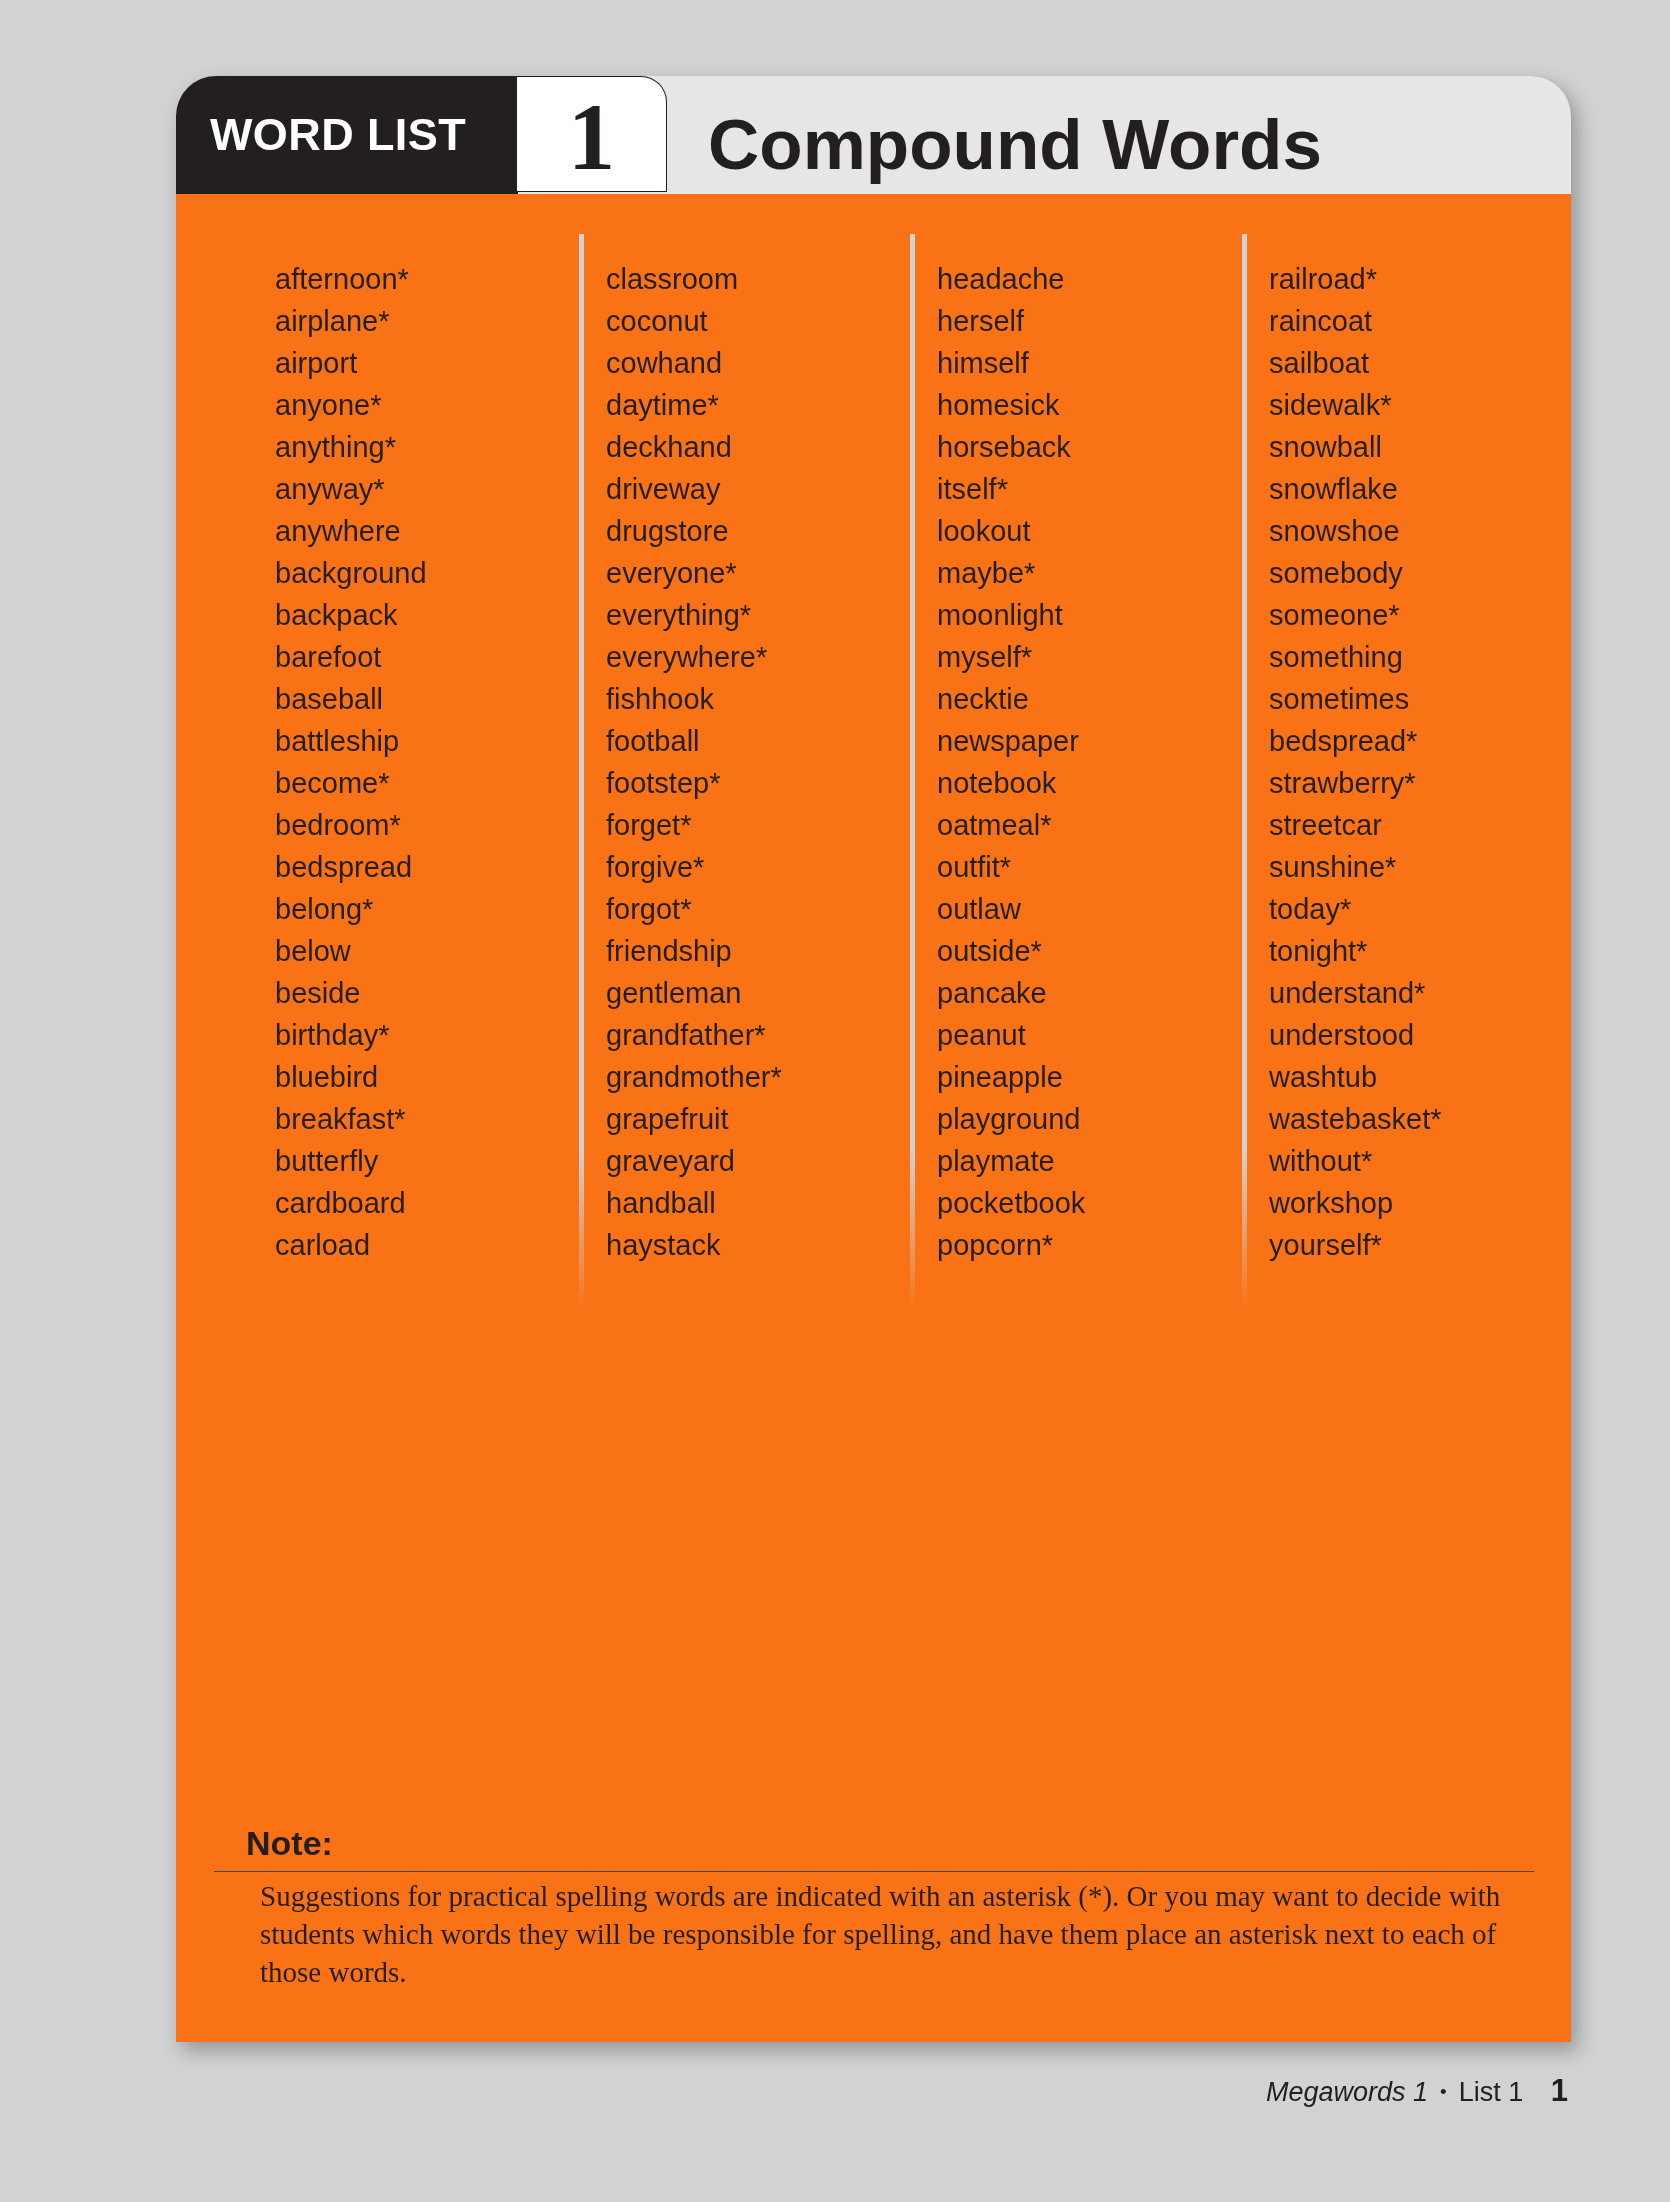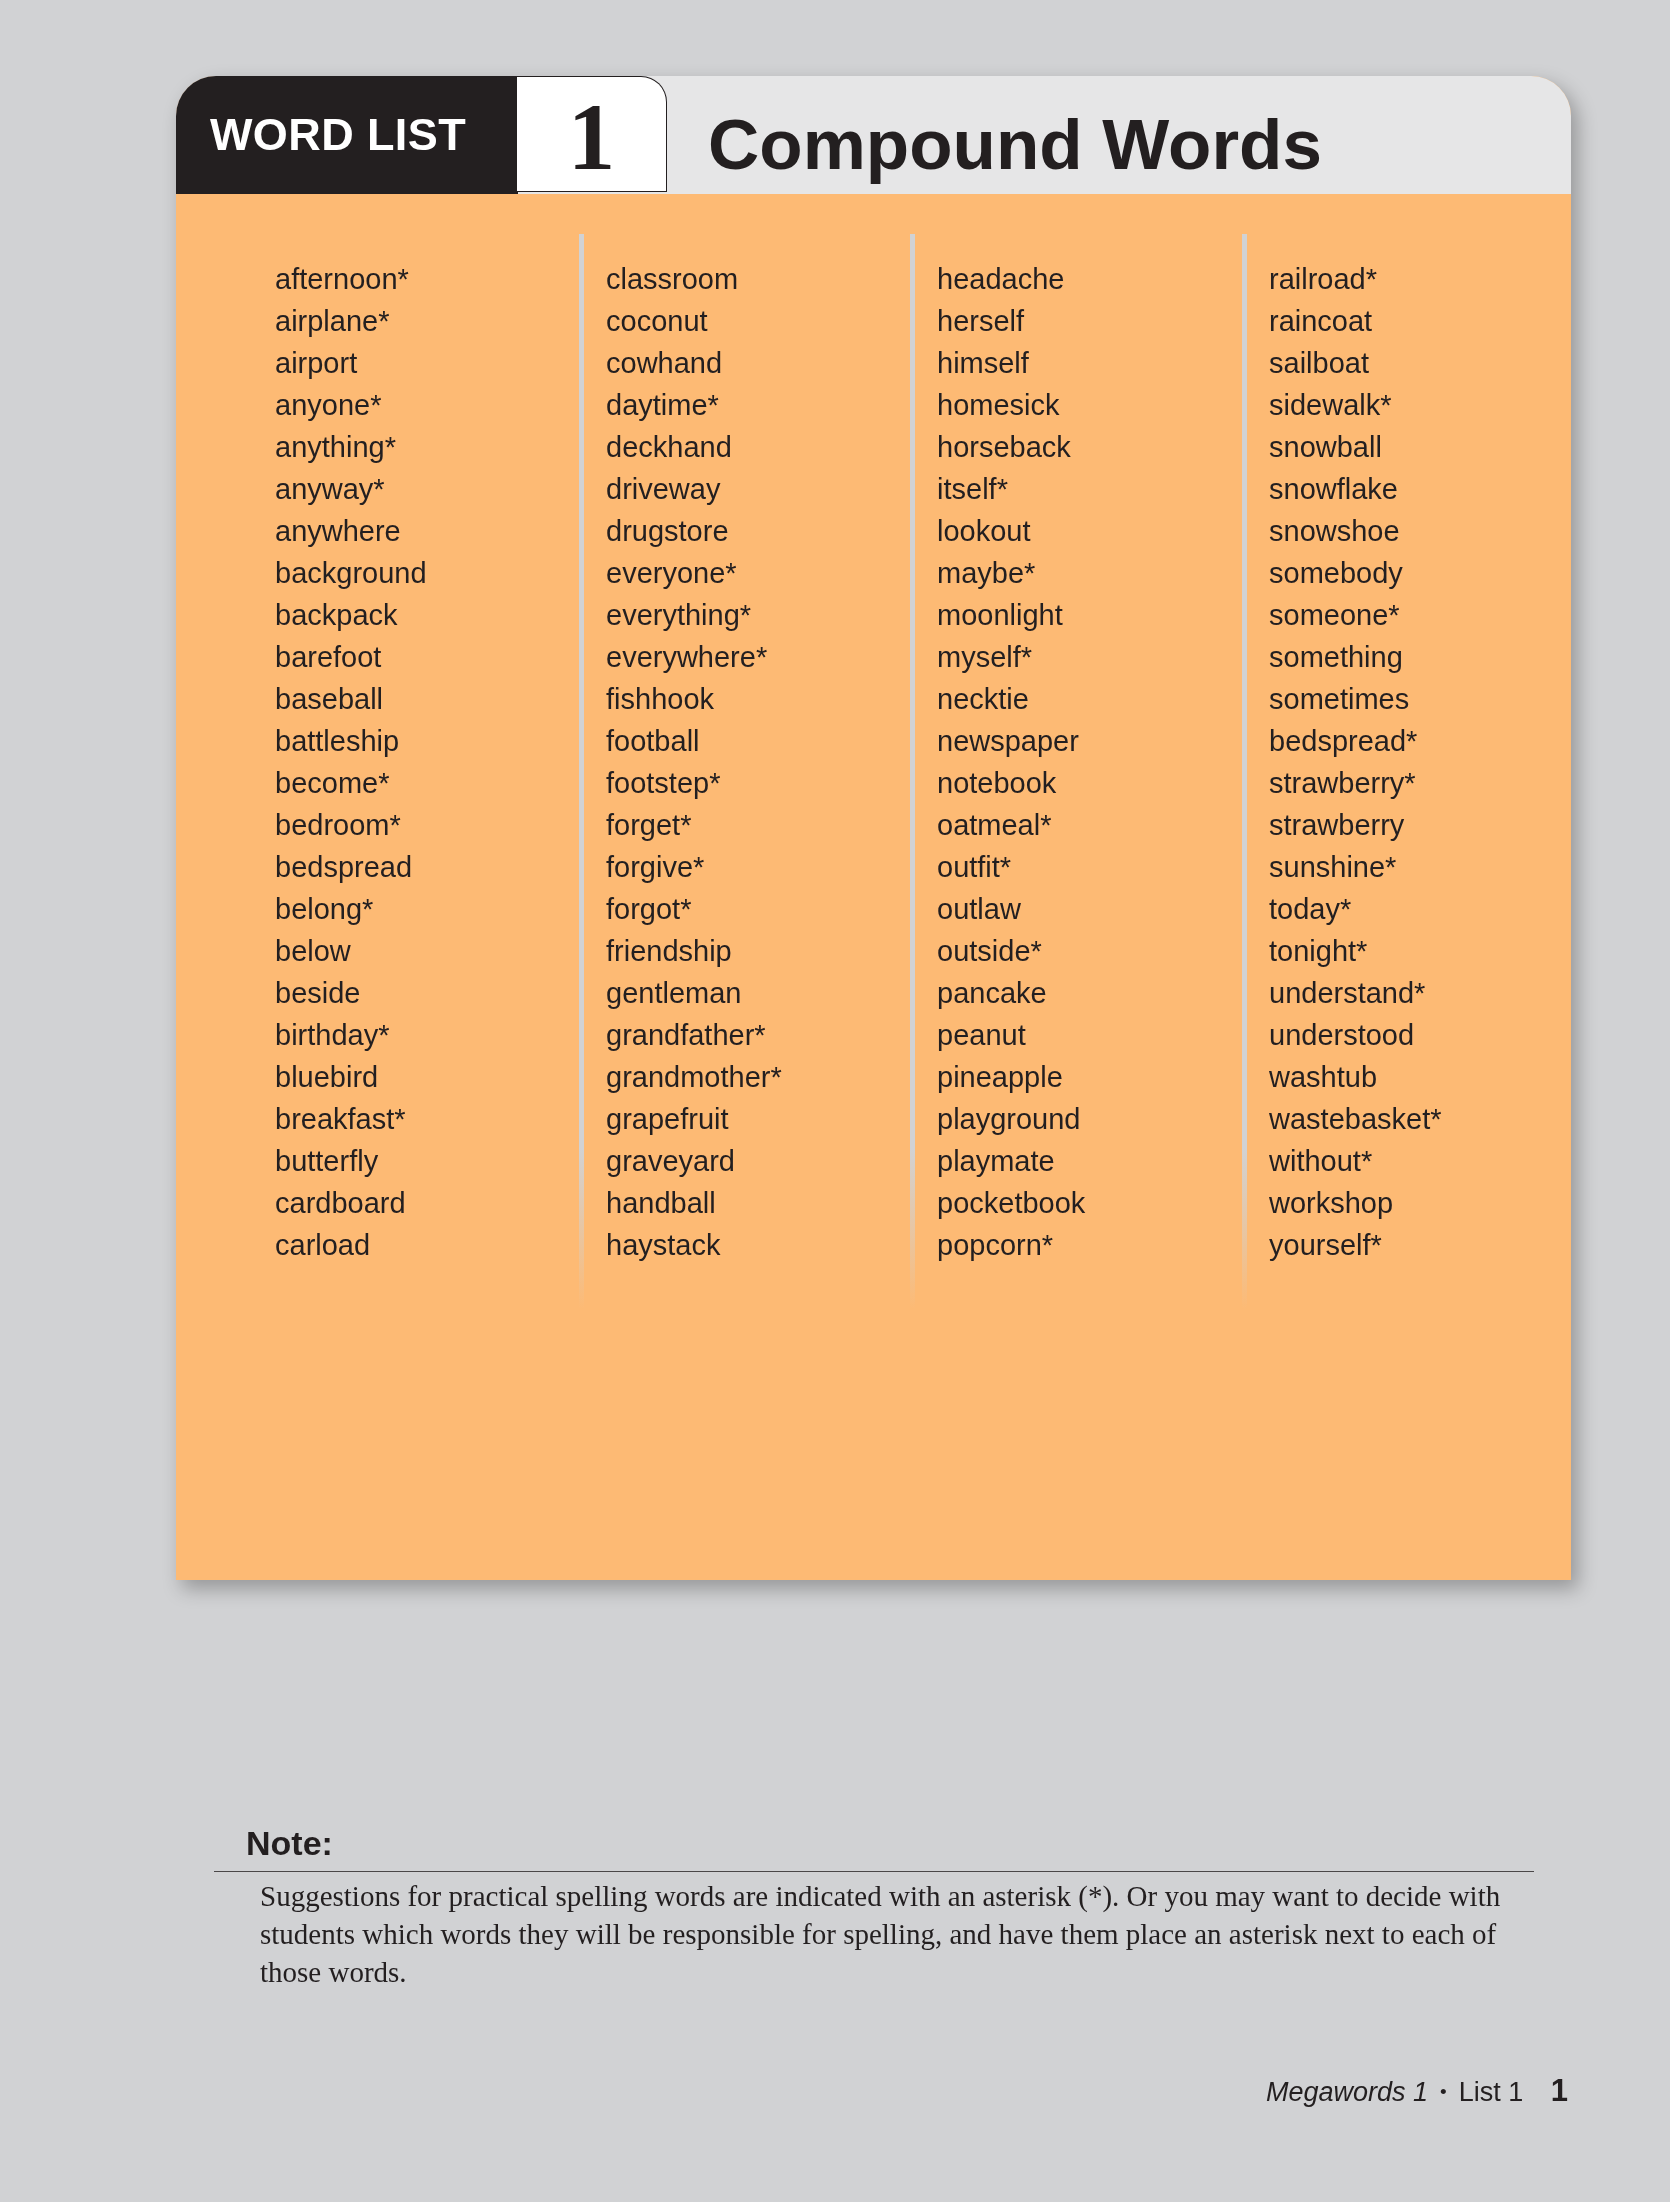--- a/index.html
+++ b/index.html
@@ -7,22 +7,22 @@
     width: 1671px; height: 2203px;
     background: #d1d2d4;
     position: relative;
     overflow: hidden;
     font-family: "Liberation Sans", sans-serif;
     color: #231f20;
   }
   .card {
     position: absolute;
     left: 176px; top: 76px;
-    width: 1395px; height: 1504px;
-    background: #fdba74;
+    width: 1395px; height: 1966px;
+    background: #f97316;
     border-top-left-radius: 40px;
     border-top-right-radius: 40px;
     box-shadow: 6.9px 8.6px 19px rgba(0,0,0,0.28);
   }
   .header {
     position: absolute; left: 0; top: 0; right: 0; height: 118px;
     background: #e6e6e7;
     border-top-left-radius: 40px;
     border-top-right-radius: 40px;
   }
@@ -198,21 +198,21 @@
           <li>sidewalk*</li>
           <li>snowball</li>
           <li>snowflake</li>
           <li>snowshoe</li>
           <li>somebody</li>
           <li>someone*</li>
           <li>something</li>
           <li>sometimes</li>
           <li>bedspread*</li>
           <li>strawberry*</li>
-          <li>strawberry</li>
+          <li>streetcar</li>
           <li>sunshine*</li>
           <li>today*</li>
           <li>tonight*</li>
           <li>understand*</li>
           <li>understood</li>
           <li>washtub</li>
           <li>wastebasket*</li>
           <li>without*</li>
           <li>workshop</li>
           <li>yourself*</li>

